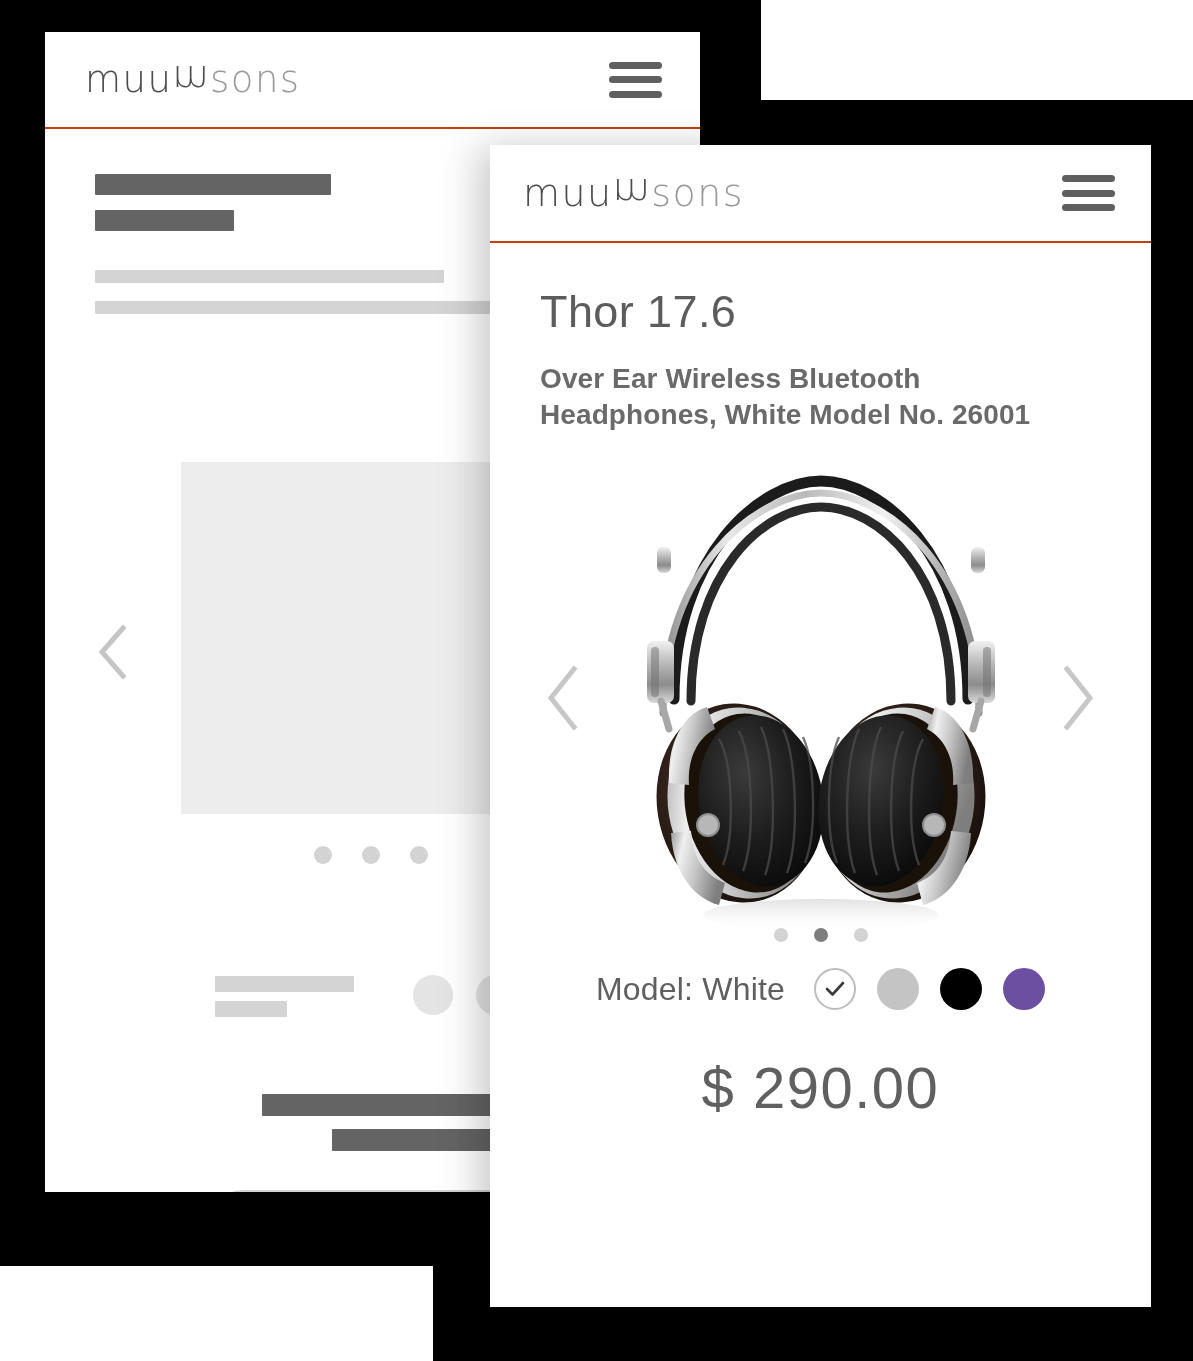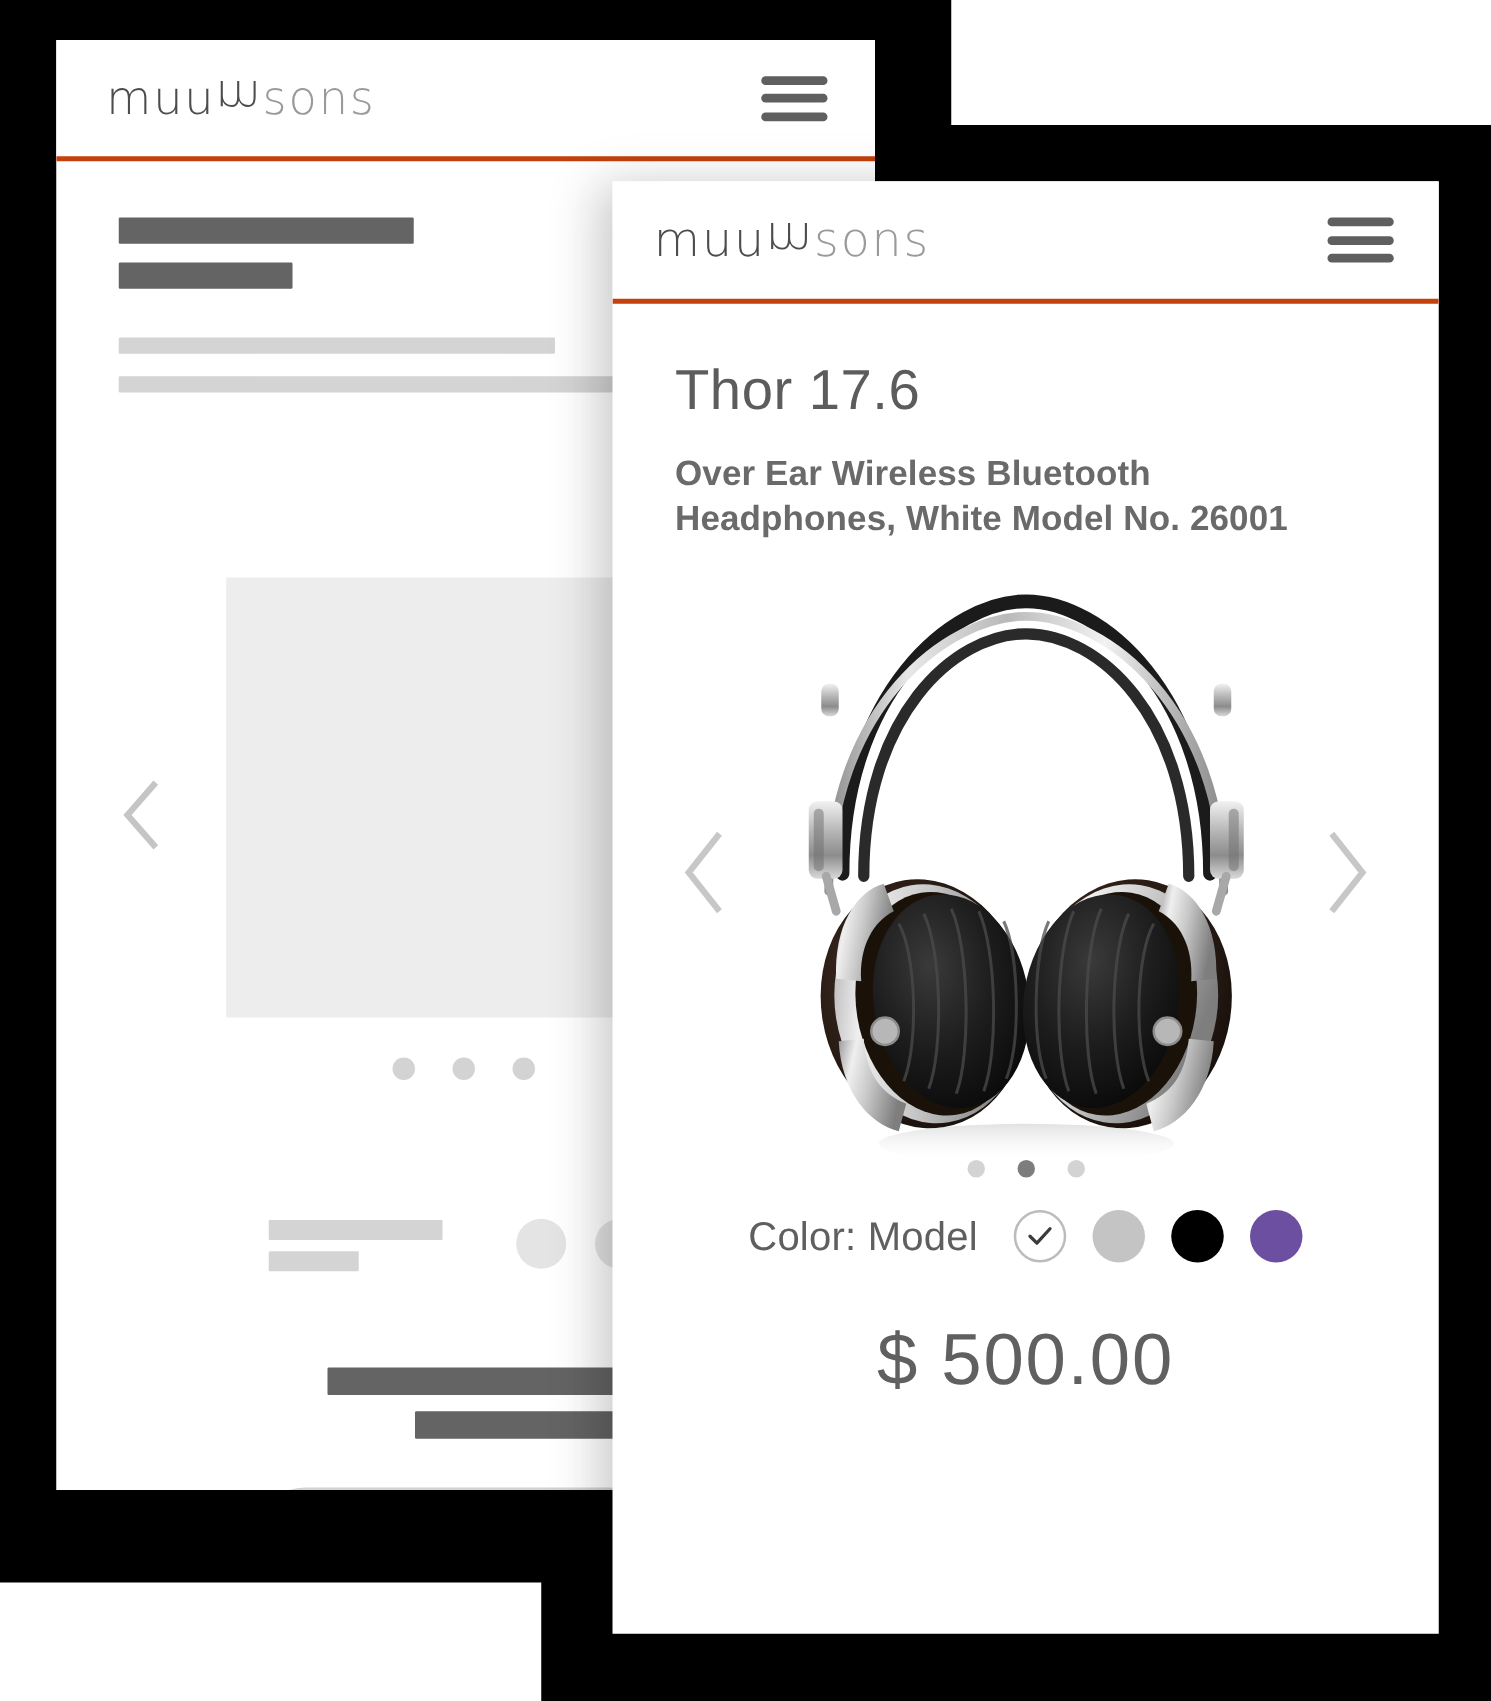--- a/index.html
+++ b/index.html
@@ -51,21 +51,21 @@
     top: 145px;
     width: 661px;
     height: 1162px;
     box-shadow: -16px 0 38px rgba(0,0,0,0.14), 0 10px 34px rgba(0,0,0,0.10);
   }
 
   
   .app-bar {
     position: relative;
     height: 97px;
-    border-bottom: 4px solid #c2410c;
+    border-bottom: 2px solid #c2410c;
     display: flex;
     align-items: center;
     justify-content: space-between;
     background: #ffffff;
   }
   #card-front .app-bar { height: 98px; }
 
   .brand {
     display: flex;
     align-items: baseline;
@@ -466,30 +466,30 @@
         </div>
 
         <div class="gallery-dots">
           <div class="dot"></div>
           <div class="dot active"></div>
           <div class="dot"></div>
         </div>
       </div>
 
       <div class="color-row">
-        <span class="color-label">Color: Model</span>
+        <span class="color-label">Model: White</span>
 
         <div class="swatch white">
           <svg class="check" viewBox="0 0 22 22" fill="none" xmlns="http://www.w3.org/2000/svg" aria-hidden="true">
             <path d="M3 11 L8.5 16.5 L19 5" stroke="#3b3b3b" stroke-width="2.6" stroke-linecap="round" stroke-linejoin="round"></path>
           </svg>
         </div>
         <div class="swatch grey"></div>
         <div class="swatch black"></div>
         <div class="swatch purple"></div>
       </div>
 
-      <div class="price">$ 500.00</div>
+      <div class="price">$ 290.00</div>
 
     </div>
   </div>
 
 </div>
 
 </body></html>

